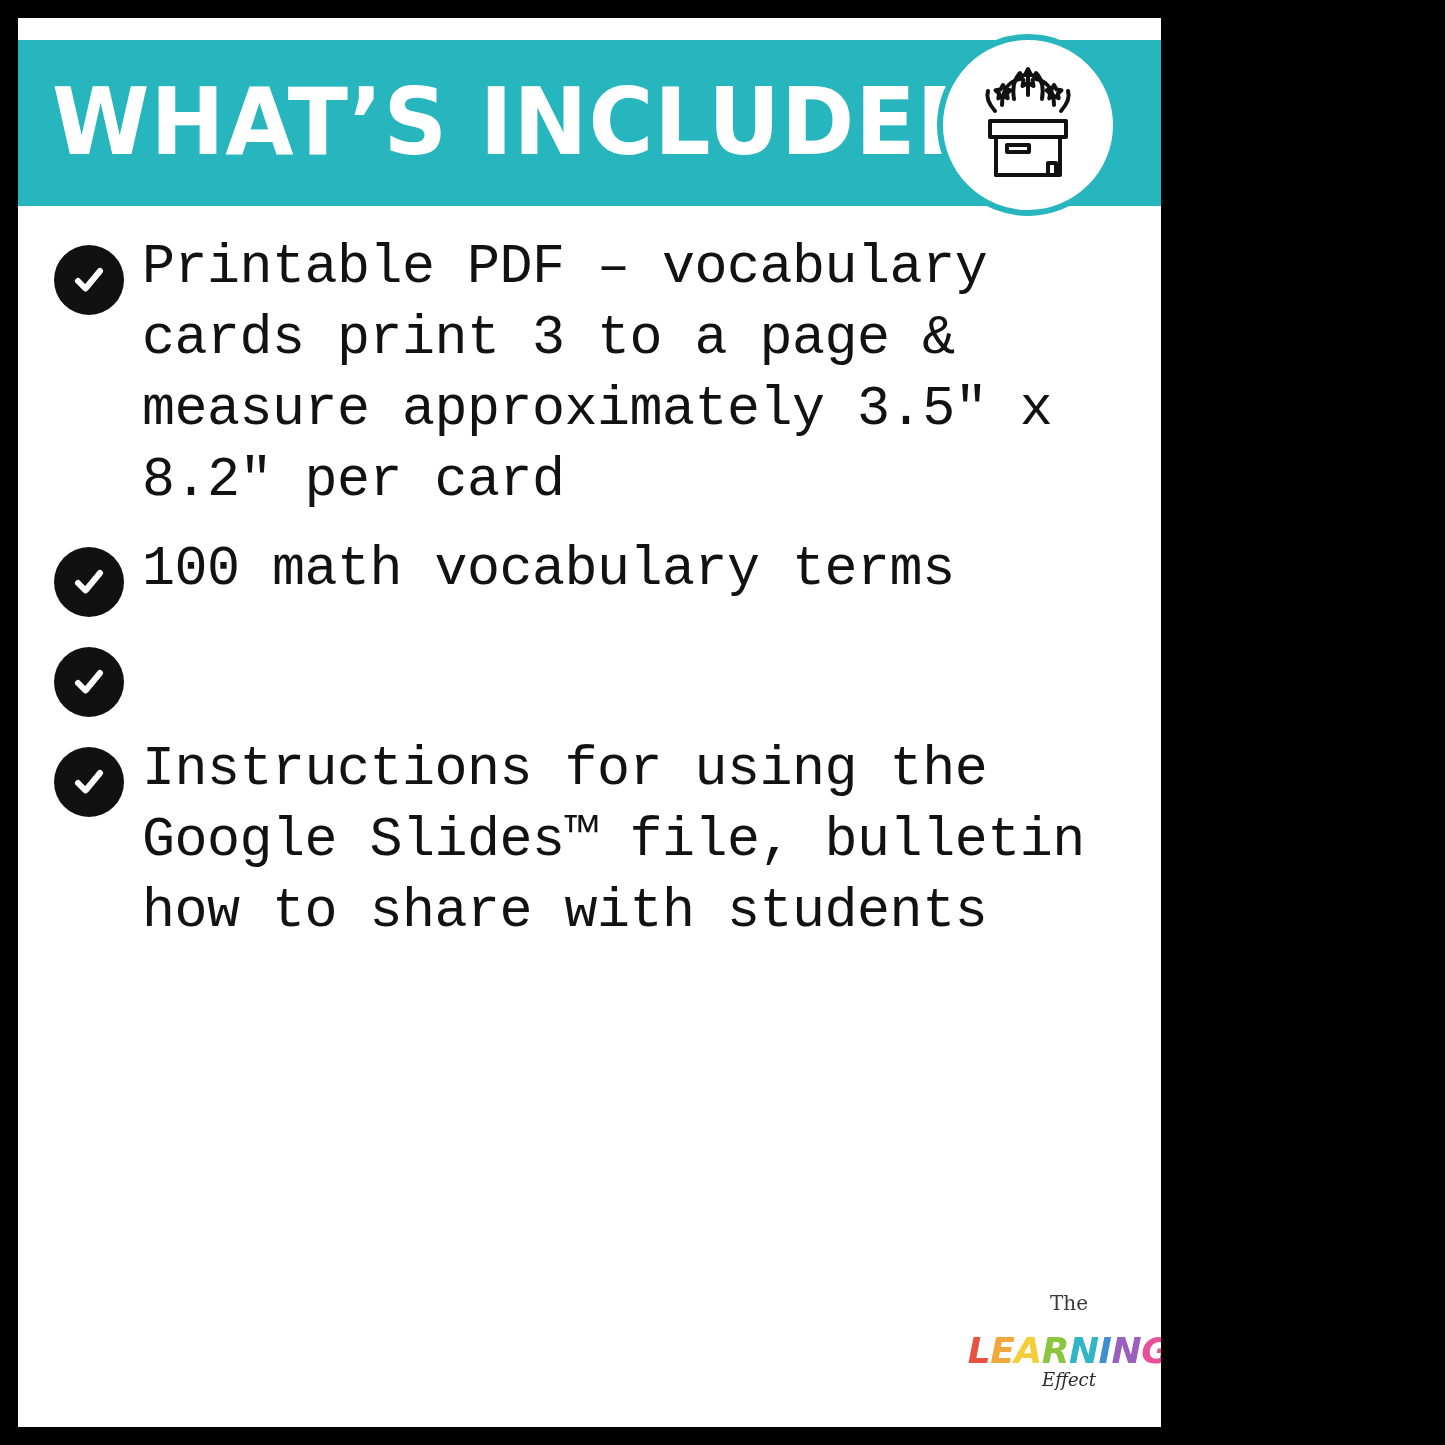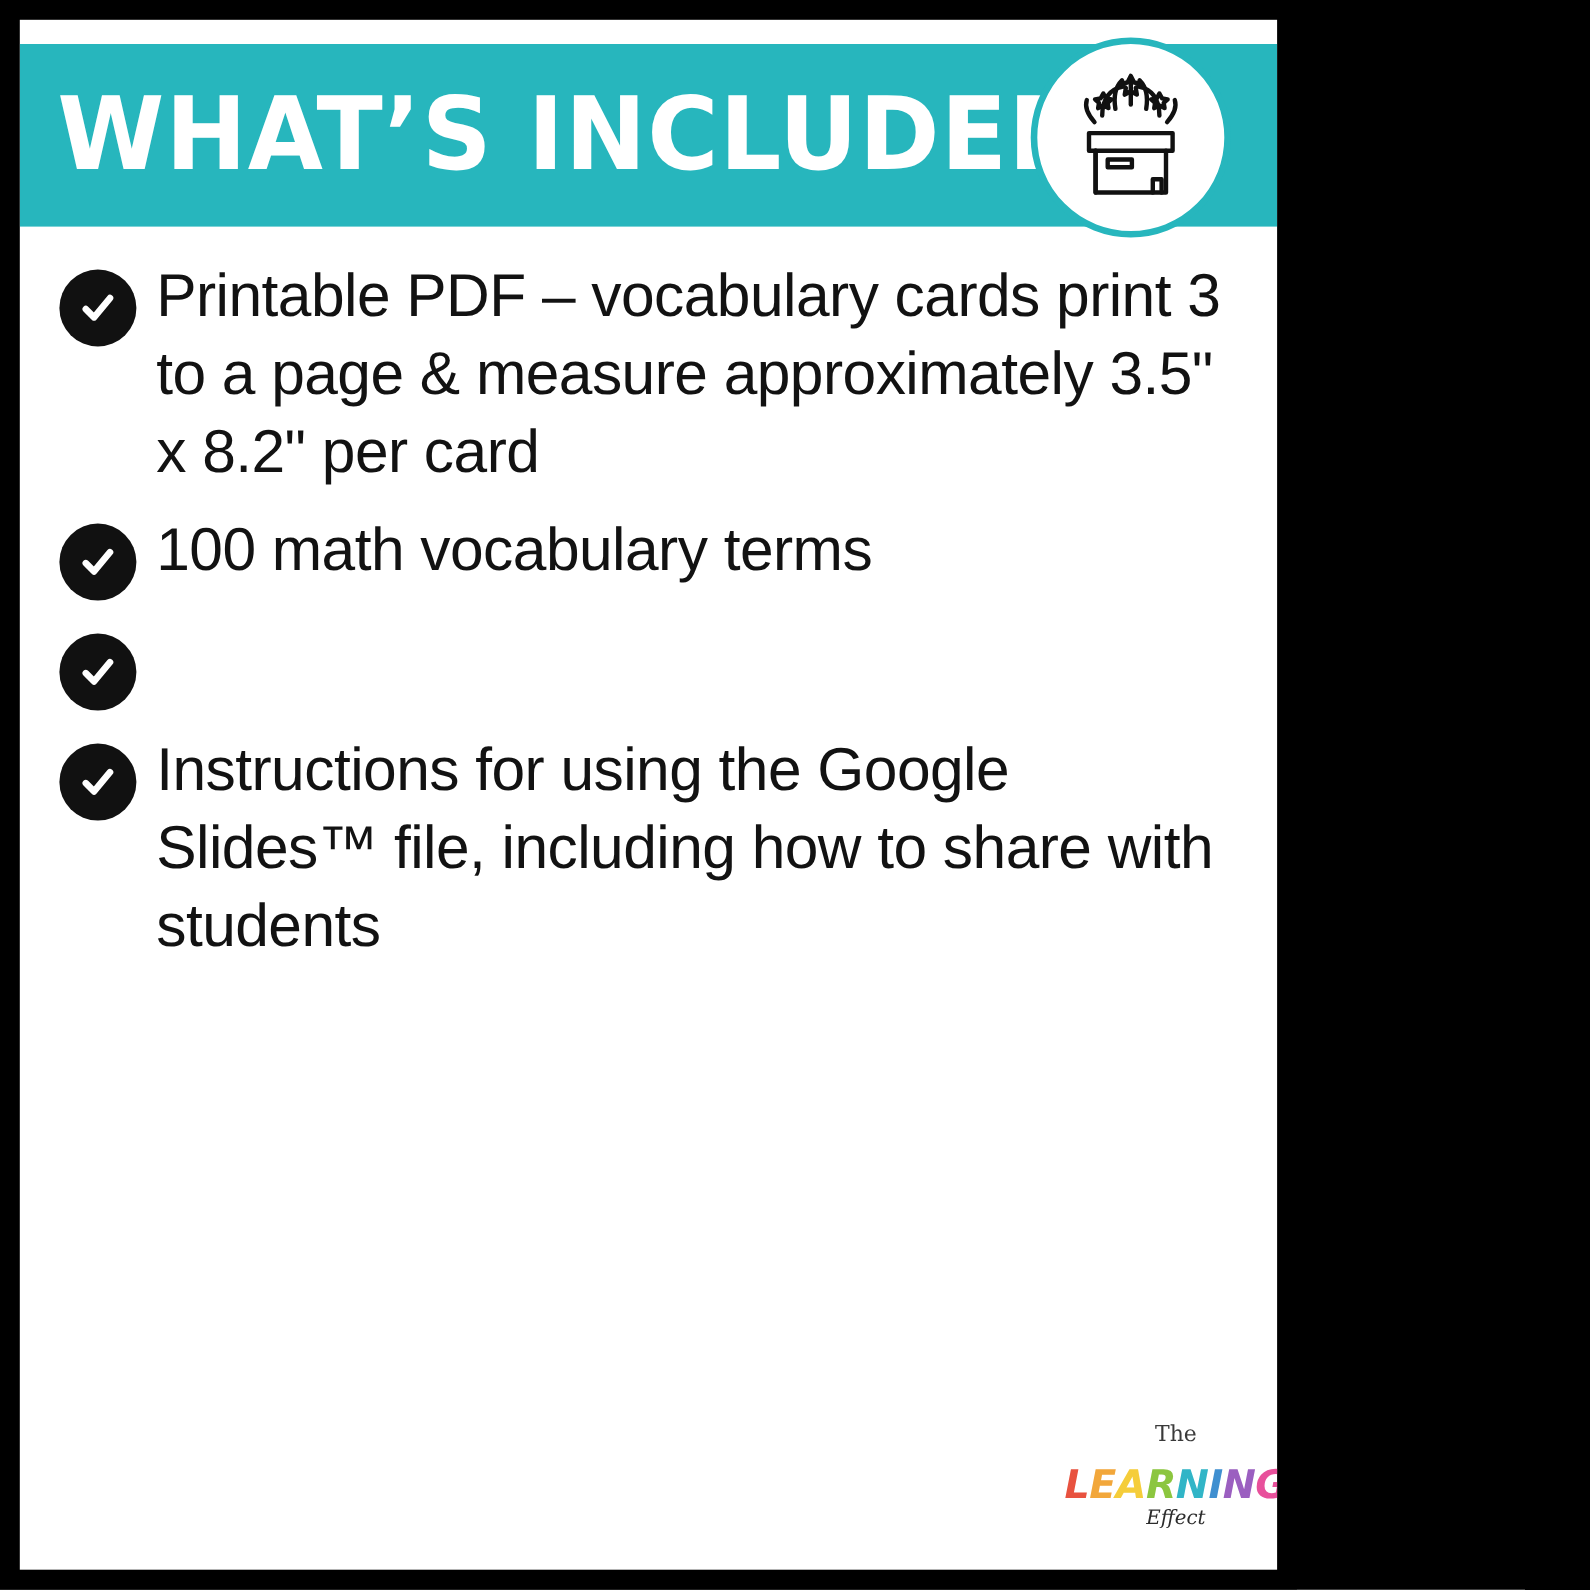--- a/index.html
+++ b/index.html
@@ -101,21 +101,21 @@
     height: 70px;
     border-radius: 50%;
     background: #111111;
     display: flex;
     align-items: center;
     justify-content: center;
   }
   .check-circle svg { display: block; }
 
   .item-text {
-    font-family: Liberation Sans, sans-serif;
+    font-family: Liberation Mono, monospace;
     font-size: 55px;
     line-height: 1.29;
     color: #121212;
     letter-spacing: -0.5px;
     font-weight: 400;
   }
 
   
   .logo {
     position: absolute;
@@ -233,21 +233,21 @@
 
 
       <div class="list-item">
         <div class="check-wrap">
           <div class="check-circle">
             <svg width="40" height="40" viewBox="0 0 40 40" aria-hidden="true">
               <path d="M9 21 L 16.5 28.5 L 31 11" fill="none" stroke="#ffffff" stroke-width="6" stroke-linecap="round" stroke-linejoin="round"></path>
             </svg>
           </div>
         </div>
-        <div class="item-text">Instructions for using the Google Slides™ file, including how to share with students</div>
+        <div class="item-text">Instructions for using the Google Slides™ file, bulletin how to share with students</div>
       </div>
 
     </div>
 
     <div class="logo">
       <div class="logo-top">The</div>
       <div class="logo-mid">
         <span>L</span><span>E</span><span>A</span><span>R</span><span>N</span><span>I</span><span>N</span><span>G</span>
       </div>
       <div class="logo-bottom">Effect</div>

